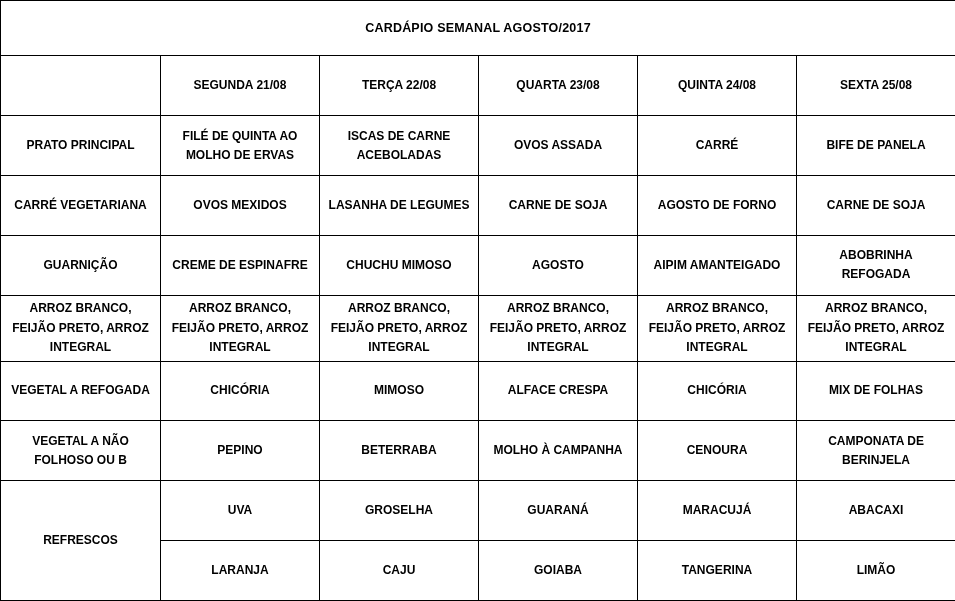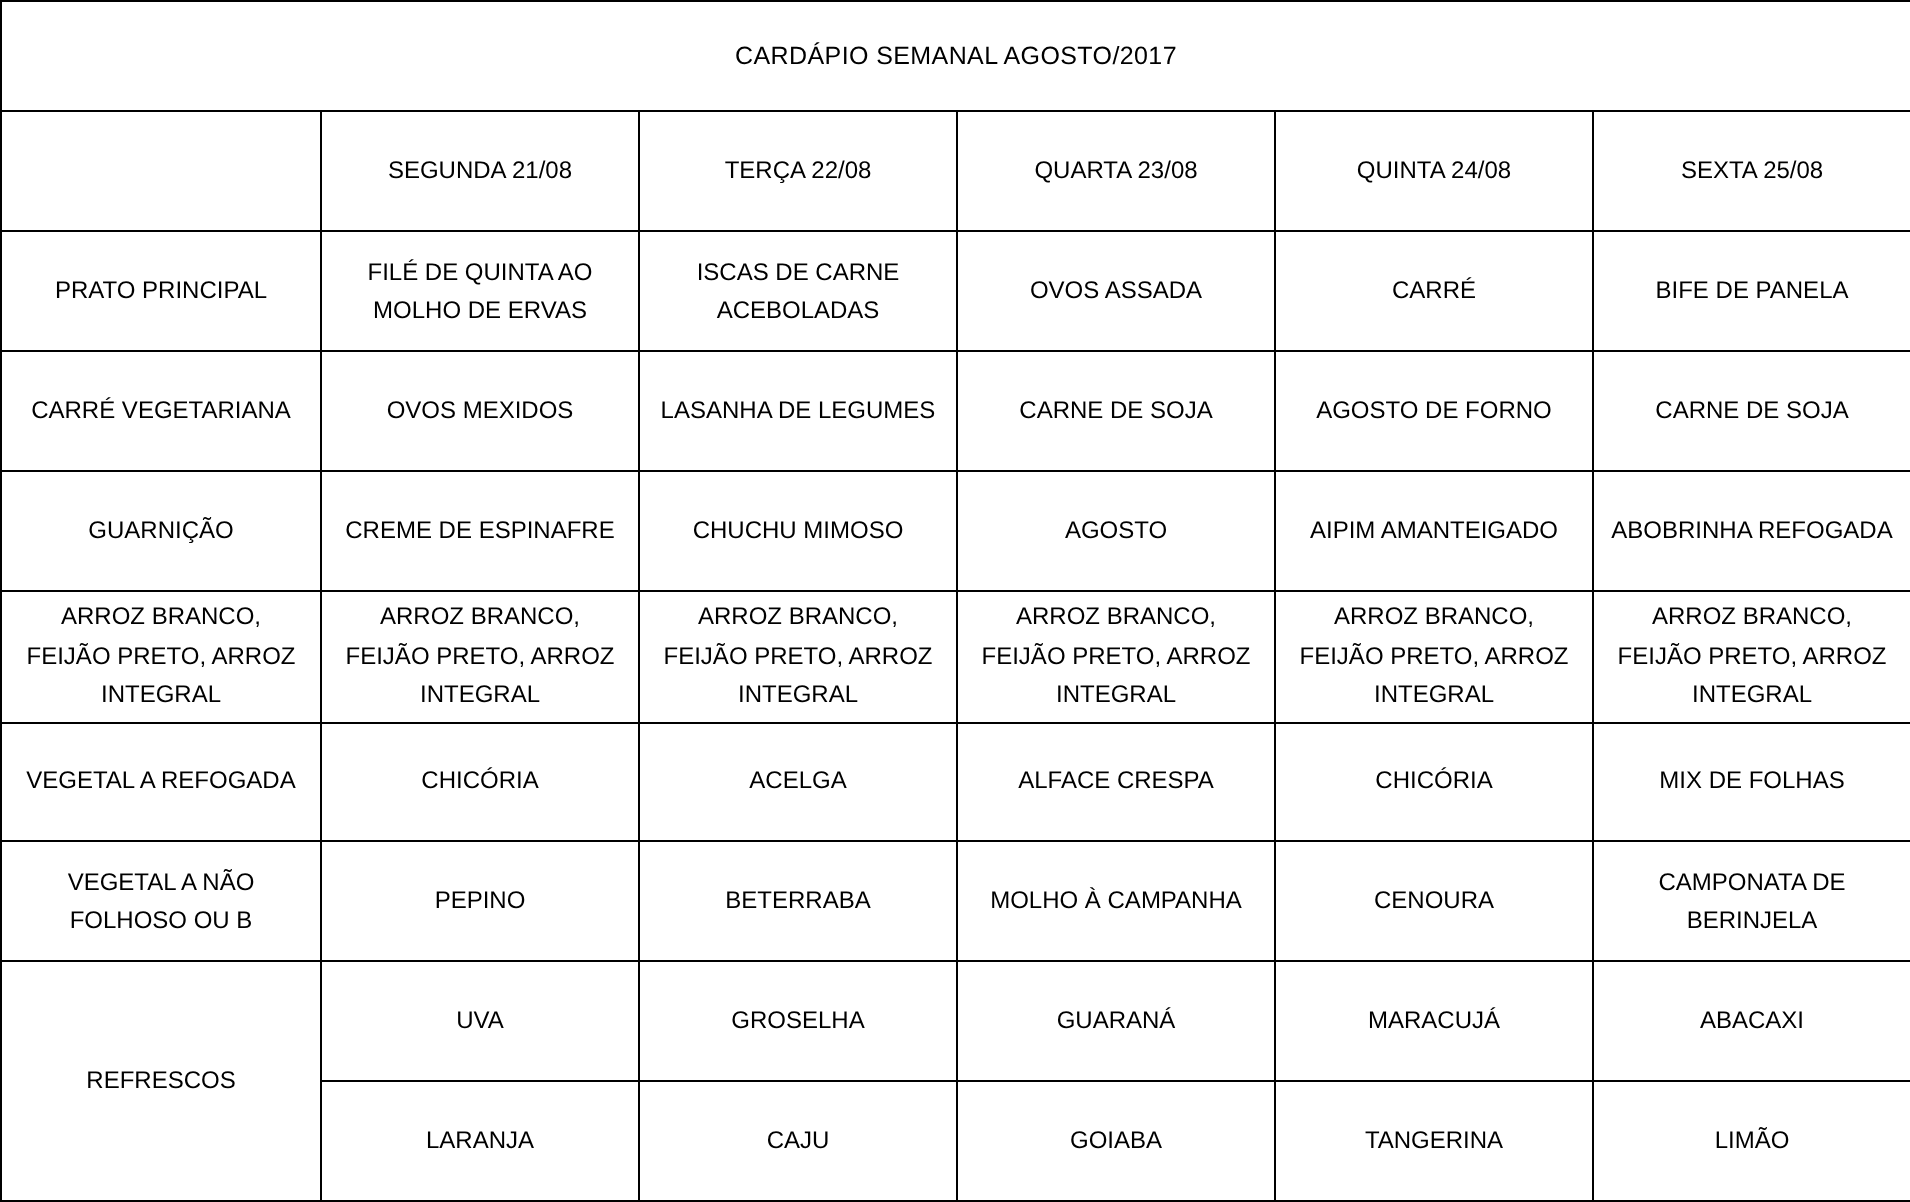--- a/index.html
+++ b/index.html
@@ -12,21 +12,21 @@
     color: #000000;
   }
   table.menu {
     border-collapse: collapse;
     table-layout: fixed;
     width: 955px;
     height: 601px;
   }
   table.menu td {
     border: 1px solid #000000;
-    font-weight: normal;
+    font-weight: bold;
     font-size: 12px;
     line-height: 1.6;
     text-align: center;
     vertical-align: middle;
     padding: 1px 8px;
     overflow: hidden;
   }
   tr.title-row td {
     height: 48px;
     font-size: 12.5px;
@@ -103,21 +103,21 @@
     <td>ARROZ BRANCO, FEIJÃO PRETO, ARROZ INTEGRAL</td>
     <td>ARROZ BRANCO, FEIJÃO PRETO, ARROZ INTEGRAL</td>
     <td>ARROZ BRANCO, FEIJÃO PRETO, ARROZ INTEGRAL</td>
     <td>ARROZ BRANCO, FEIJÃO PRETO, ARROZ INTEGRAL</td>
     <td>ARROZ BRANCO, FEIJÃO PRETO, ARROZ INTEGRAL</td>
   </tr>
 
   <tr class="body-row">
     <td class="label-cell">VEGETAL A REFOGADA</td>
     <td>CHICÓRIA</td>
-    <td>ACELGA</td>
+    <td>MIMOSO</td>
     <td>ALFACE CRESPA</td>
     <td>CHICÓRIA</td>
     <td>MIX DE FOLHAS</td>
   </tr>
 
   <tr class="body-row">
     <td class="label-cell">VEGETAL A NÃO FOLHOSO OU B</td>
     <td>PEPINO</td>
     <td>BETERRABA</td>
     <td>MOLHO À CAMPANHA</td>

